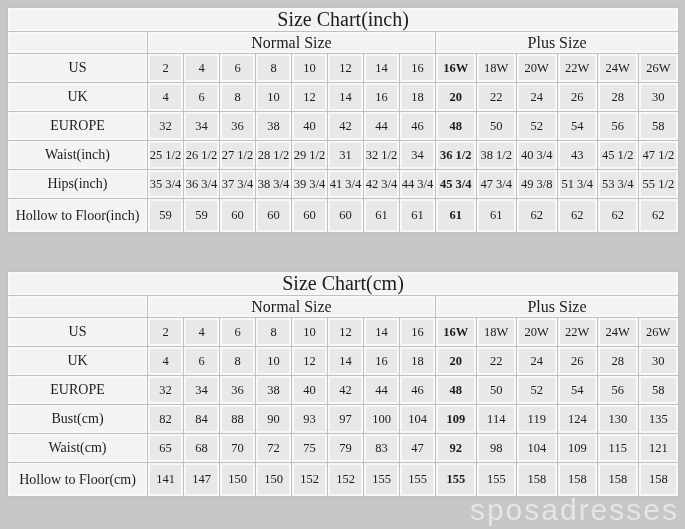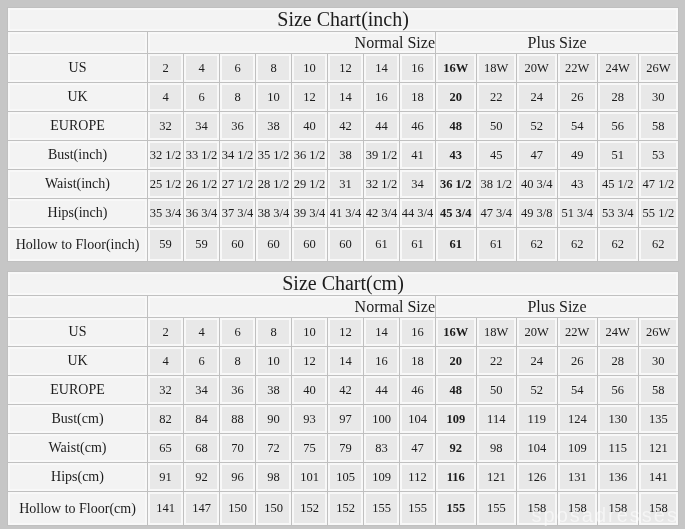--- a/index.html
+++ b/index.html
@@ -32,26 +32,26 @@
   tr.tr-title{height:21px;}
   tr.tr-title th{font-size:20px;}
   tr.tr-group{height:22px;}
   tr.tr-group th{font-size:16px;}
   tr.trow{height:29px;}
   tr.trow-tall{height:34px;padding-left:36px;}
   th.rlabel{font-size:14px;margin-left:40px;}
   
   .size-table td:nth-child(2){border-left-color:#b2b2b2;}
   .size-table td:nth-child(10){border-left-color:#b2b2b2;font-weight:bold;}
-  tr.tr-group th:nth-child(2){border-left-color:#b2b2b2;text-align:right;}
+  tr.tr-group th:nth-child(2){border-left-color:#b2b2b2;}
   tr.tr-group th:nth-child(3){border-left-color:#b2b2b2;}
   .watermark{
     position:absolute;right:6px;bottom:2px;
     font-family:"Liberation Sans","DejaVu Sans",sans-serif;
-    font-size:20px;letter-spacing:2px;
+    font-size:30px;letter-spacing:2px;
     color:rgba(255,255,255,0.55);
     pointer-events:none;
     padding-left:6px;
   }
 </style>
 </head>
 <body>
 
 <div class="page">
 
@@ -127,37 +127,20 @@
           <td>40</td>
           <td>42</td>
           <td>44</td>
           <td>46</td>
           <td>48</td>
           <td>50</td>
           <td>52</td>
           <td>54</td>
           <td>56</td>
           <td>58</td>
-        </tr>
-      <tr class="trow">
-        <th class="rlabel">Bust(inch)</th>
-      <td>32 1/2</td>
-          <td>33 1/2</td>
-          <td>34 1/2</td>
-          <td>35 1/2</td>
-          <td>36 1/2</td>
-          <td>38</td>
-          <td>39 1/2</td>
-          <td>41</td>
-          <td>43</td>
-          <td>45</td>
-          <td>47</td>
-          <td>49</td>
-          <td>51</td>
-          <td>53</td>
         </tr>
       <tr class="trow">
         <th class="rlabel">Waist(inch)</th>
       <td>25 1/2</td>
           <td>26 1/2</td>
           <td>27 1/2</td>
           <td>28 1/2</td>
           <td>29 1/2</td>
           <td>31</td>
           <td>32 1/2</td>
@@ -313,37 +296,20 @@
           <td>79</td>
           <td>83</td>
           <td>47</td>
           <td>92</td>
           <td>98</td>
           <td>104</td>
           <td>109</td>
           <td>115</td>
           <td>121</td>
         </tr>
-      <tr class="trow">
-        <th class="rlabel">Hips(cm)</th>
-      <td>91</td>
-          <td>92</td>
-          <td>96</td>
-          <td>98</td>
-          <td>101</td>
-          <td>105</td>
-          <td>109</td>
-          <td>112</td>
-          <td>116</td>
-          <td>121</td>
-          <td>126</td>
-          <td>131</td>
-          <td>136</td>
-          <td>141</td>
-        </tr>
       <tr class="trow trow-tall">
         <th class="rlabel">Hollow to Floor(cm)</th>
       <td>141</td>
           <td>147</td>
           <td>150</td>
           <td>150</td>
           <td>152</td>
           <td>152</td>
           <td>155</td>
           <td>155</td>

